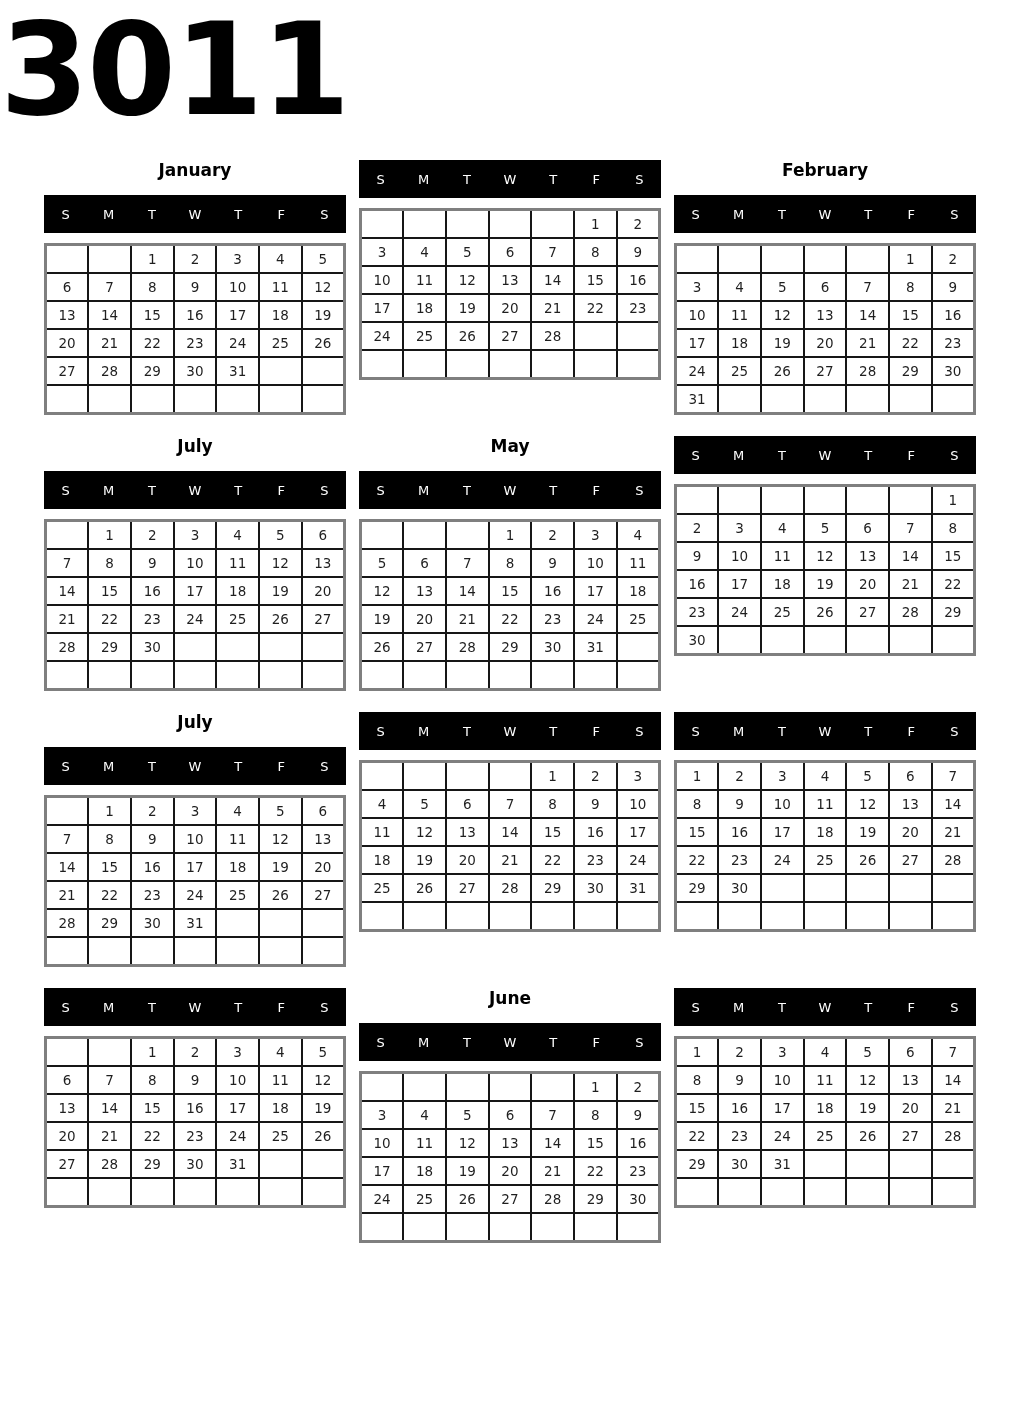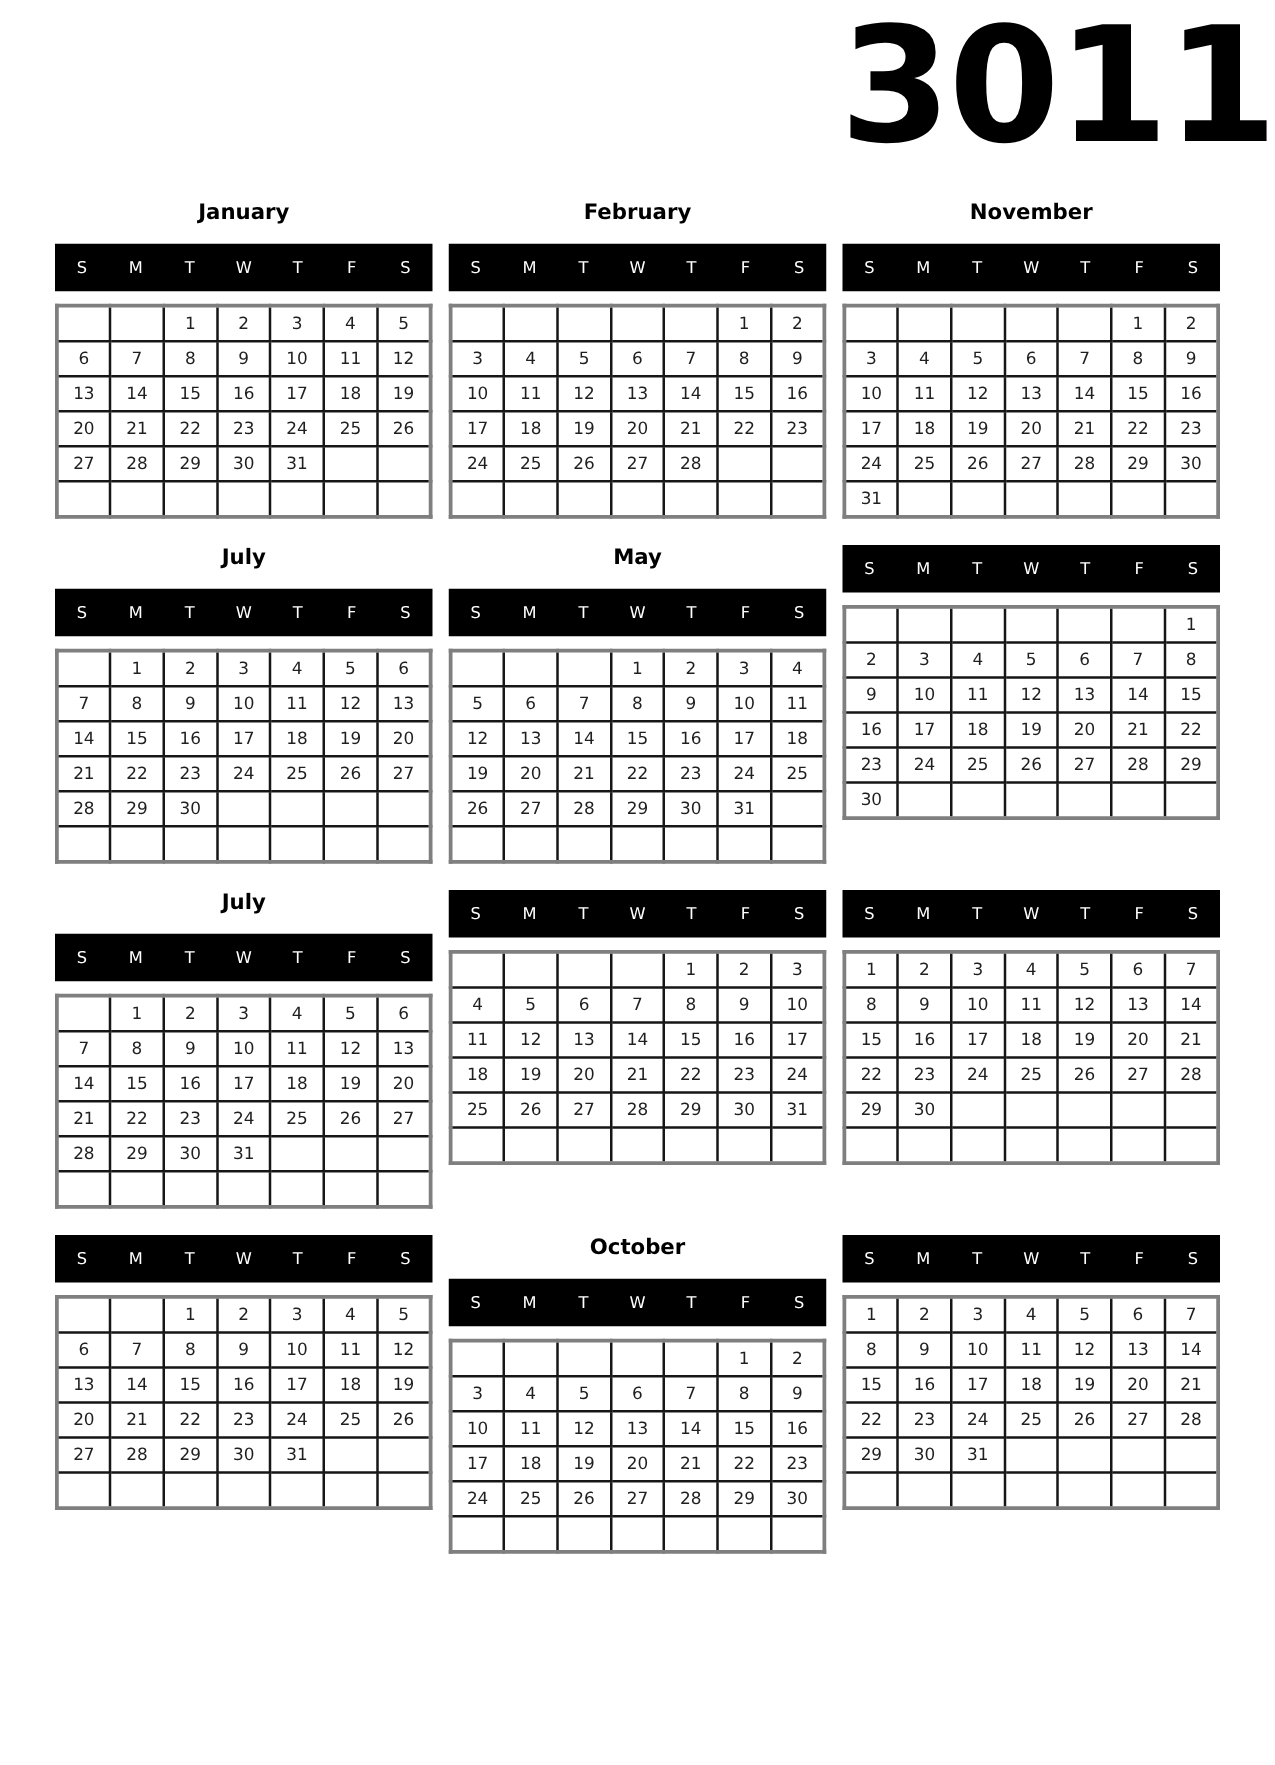--- a/index.html
+++ b/index.html
@@ -8,21 +8,21 @@
     background: #ffffff;
     font-family: "DejaVu Sans", sans-serif;
   }
   body {
     width: 1020px;
     height: 1412px;
     overflow: hidden;
   }
   .year-title {
     padding-top: 6px;
-    text-align: right;
+    text-align: left;
     font-weight: bold;
     font-size: 128px;
     line-height: 1.0;
     color: #000000;
     letter-spacing: -2px;
   }
   .months-grid {
     margin-top: 26px;
     display: grid;
     grid-template-columns: repeat(3, 302px);
@@ -140,20 +140,89 @@
             <td></td>
             <td></td>
             <td></td>
             <td></td>
             <td></td>
           </tr>
         </tbody>
       </table>
     </div>
     <div class="month-block">
+      <div class="weekday-bar">
+        <span class="wd">S</span>
+        <span class="wd">M</span>
+        <span class="wd">T</span>
+        <span class="wd">W</span>
+        <span class="wd">T</span>
+        <span class="wd">F</span>
+        <span class="wd">S</span>
+      </div>
+      <table class="calendar-grid">
+        <tbody>
+          <tr>
+            <td></td>
+            <td></td>
+            <td></td>
+            <td></td>
+            <td></td>
+            <td>1</td>
+            <td>2</td>
+          </tr>
+          <tr>
+            <td>3</td>
+            <td>4</td>
+            <td>5</td>
+            <td>6</td>
+            <td>7</td>
+            <td>8</td>
+            <td>9</td>
+          </tr>
+          <tr>
+            <td>10</td>
+            <td>11</td>
+            <td>12</td>
+            <td>13</td>
+            <td>14</td>
+            <td>15</td>
+            <td>16</td>
+          </tr>
+          <tr>
+            <td>17</td>
+            <td>18</td>
+            <td>19</td>
+            <td>20</td>
+            <td>21</td>
+            <td>22</td>
+            <td>23</td>
+          </tr>
+          <tr>
+            <td>24</td>
+            <td>25</td>
+            <td>26</td>
+            <td>27</td>
+            <td>28</td>
+            <td></td>
+            <td></td>
+          </tr>
+          <tr>
+            <td></td>
+            <td></td>
+            <td></td>
+            <td></td>
+            <td></td>
+            <td></td>
+            <td></td>
+          </tr>
+        </tbody>
+      </table>
+    </div>
+    <div class="month-block">
       <div class="month-title">February</div>
       <div class="weekday-bar">
         <span class="wd">S</span>
         <span class="wd">M</span>
         <span class="wd">T</span>
         <span class="wd">W</span>
         <span class="wd">T</span>
         <span class="wd">F</span>
         <span class="wd">S</span>
       </div>
@@ -194,90 +263,20 @@
             <td>21</td>
             <td>22</td>
             <td>23</td>
           </tr>
           <tr>
             <td>24</td>
             <td>25</td>
             <td>26</td>
             <td>27</td>
             <td>28</td>
-            <td></td>
-            <td></td>
-          </tr>
-          <tr>
-            <td></td>
-            <td></td>
-            <td></td>
-            <td></td>
-            <td></td>
-            <td></td>
-            <td></td>
-          </tr>
-        </tbody>
-      </table>
-    </div>
-    <div class="month-block">
-      <div class="month-title">November</div>
-      <div class="weekday-bar">
-        <span class="wd">S</span>
-        <span class="wd">M</span>
-        <span class="wd">T</span>
-        <span class="wd">W</span>
-        <span class="wd">T</span>
-        <span class="wd">F</span>
-        <span class="wd">S</span>
-      </div>
-      <table class="calendar-grid">
-        <tbody>
-          <tr>
-            <td></td>
-            <td></td>
-            <td></td>
-            <td></td>
-            <td></td>
-            <td>1</td>
-            <td>2</td>
-          </tr>
-          <tr>
-            <td>3</td>
-            <td>4</td>
-            <td>5</td>
-            <td>6</td>
-            <td>7</td>
-            <td>8</td>
-            <td>9</td>
-          </tr>
-          <tr>
-            <td>10</td>
-            <td>11</td>
-            <td>12</td>
-            <td>13</td>
-            <td>14</td>
-            <td>15</td>
-            <td>16</td>
-          </tr>
-          <tr>
-            <td>17</td>
-            <td>18</td>
-            <td>19</td>
-            <td>20</td>
-            <td>21</td>
-            <td>22</td>
-            <td>23</td>
-          </tr>
-          <tr>
-            <td>24</td>
-            <td>25</td>
-            <td>26</td>
-            <td>27</td>
-            <td>28</td>
             <td>29</td>
             <td>30</td>
           </tr>
           <tr>
             <td>31</td>
             <td></td>
             <td></td>
             <td></td>
             <td></td>
             <td></td>
@@ -766,21 +765,21 @@
             <td></td>
             <td></td>
             <td></td>
             <td></td>
             <td></td>
           </tr>
         </tbody>
       </table>
     </div>
     <div class="month-block">
-      <div class="month-title">October</div>
+      <div class="month-title">June</div>
       <div class="weekday-bar">
         <span class="wd">S</span>
         <span class="wd">M</span>
         <span class="wd">T</span>
         <span class="wd">W</span>
         <span class="wd">T</span>
         <span class="wd">F</span>
         <span class="wd">S</span>
       </div>
       <table class="calendar-grid">

